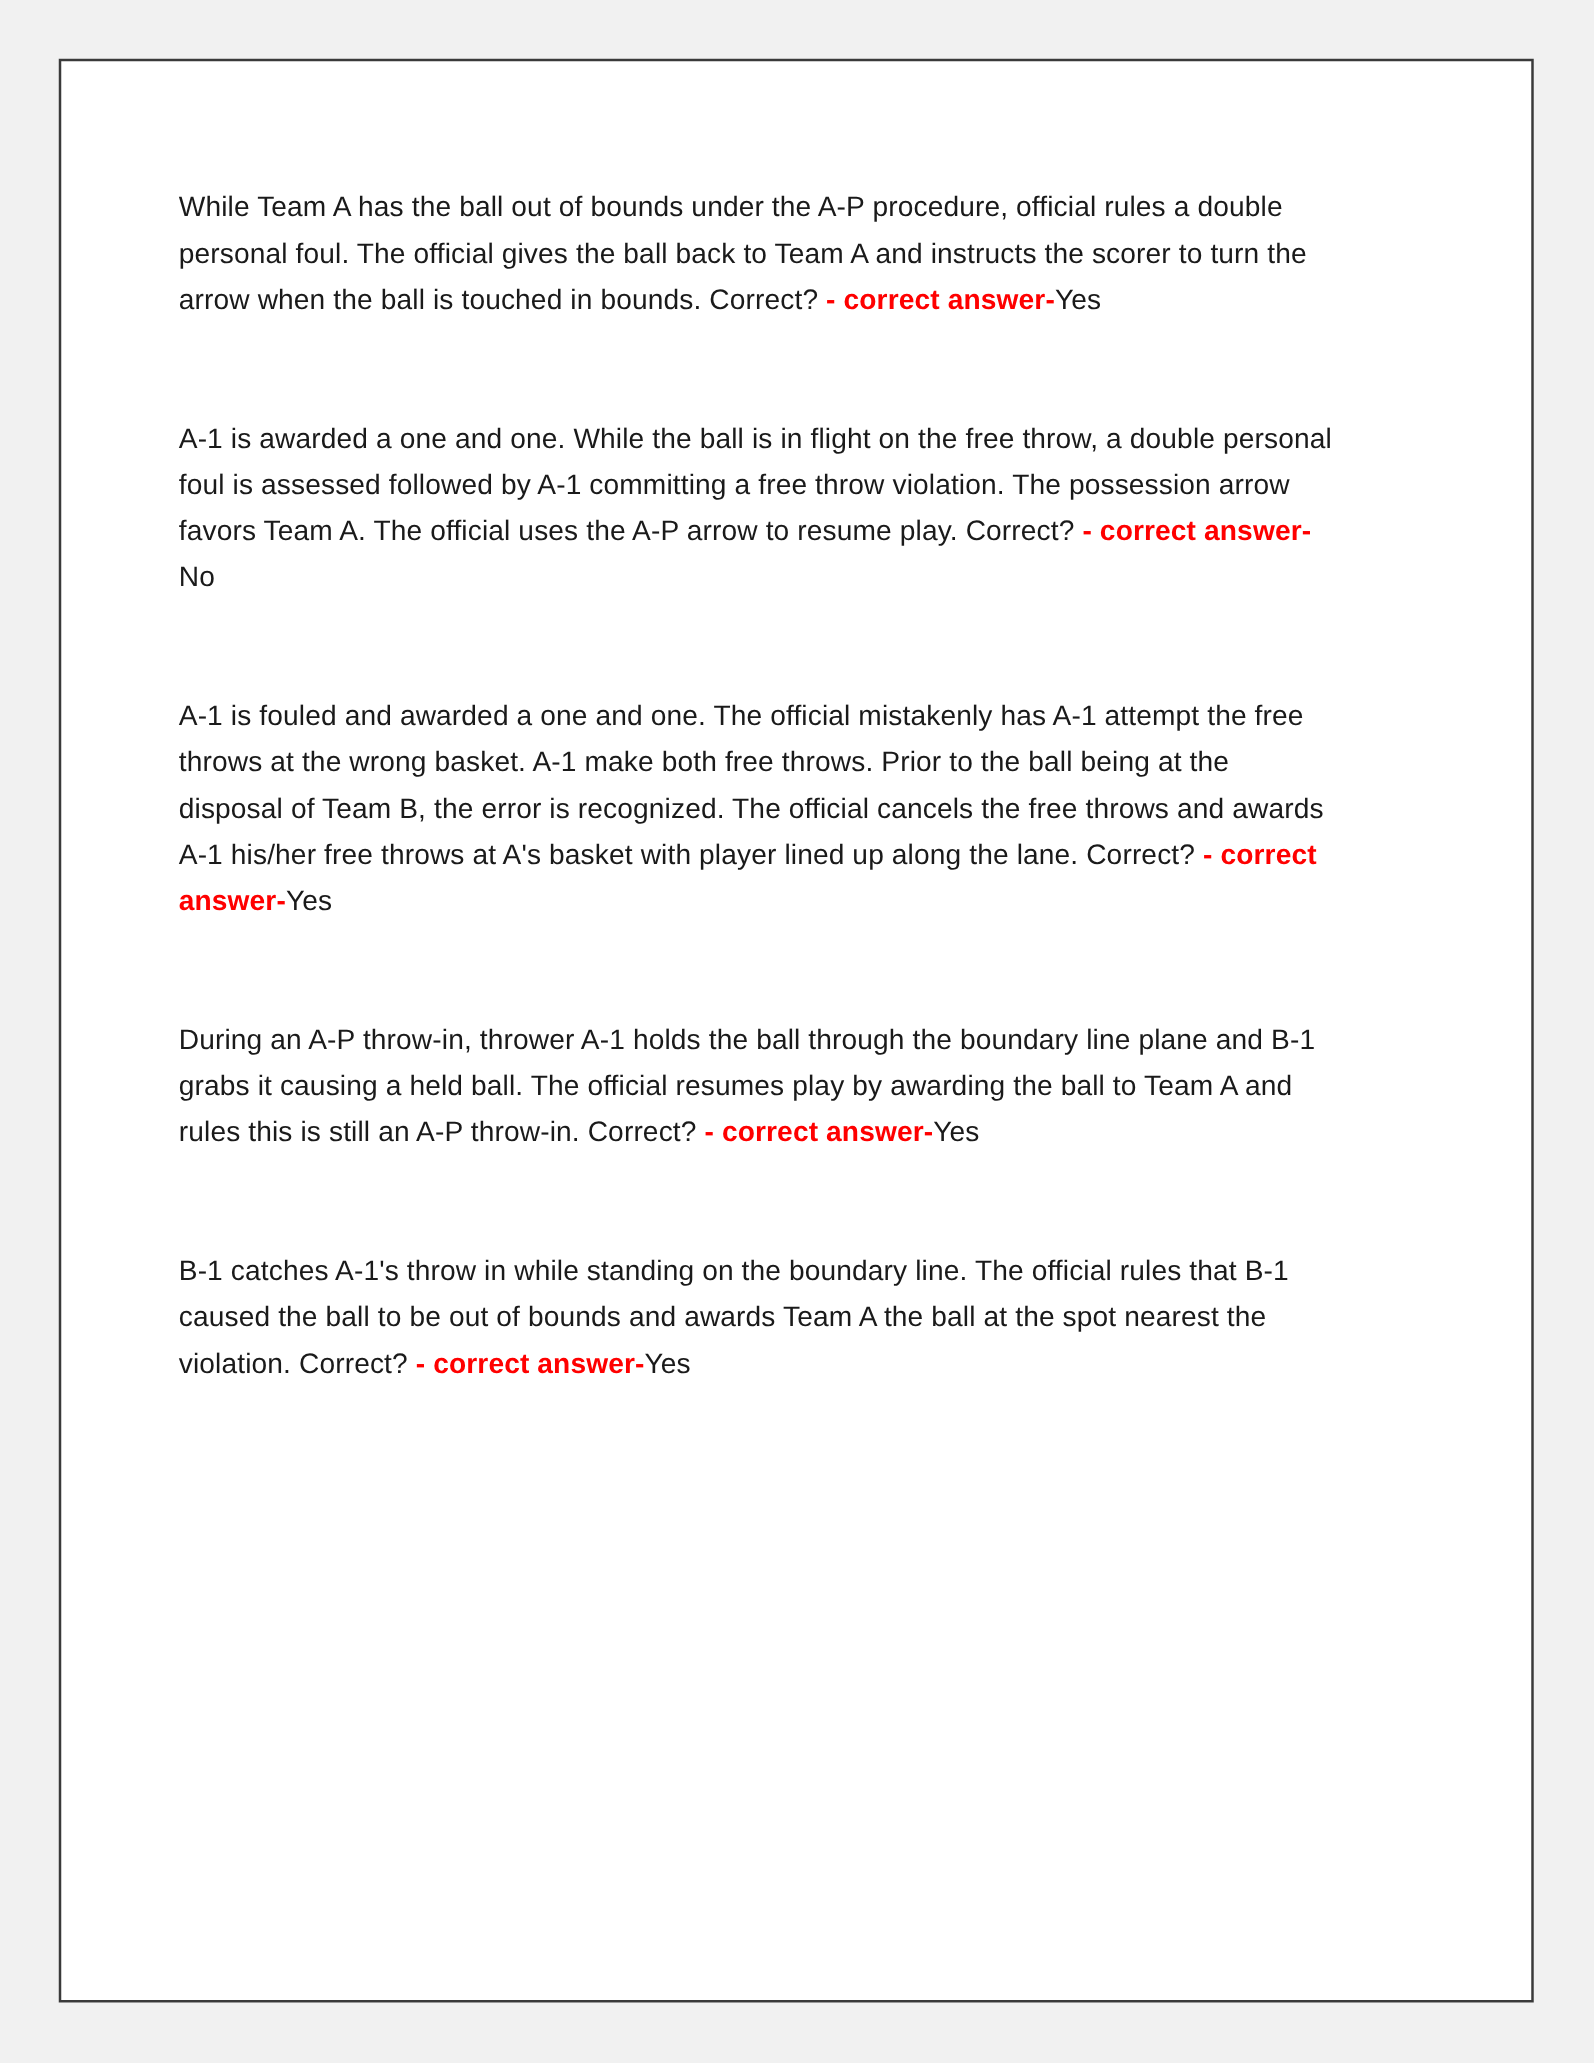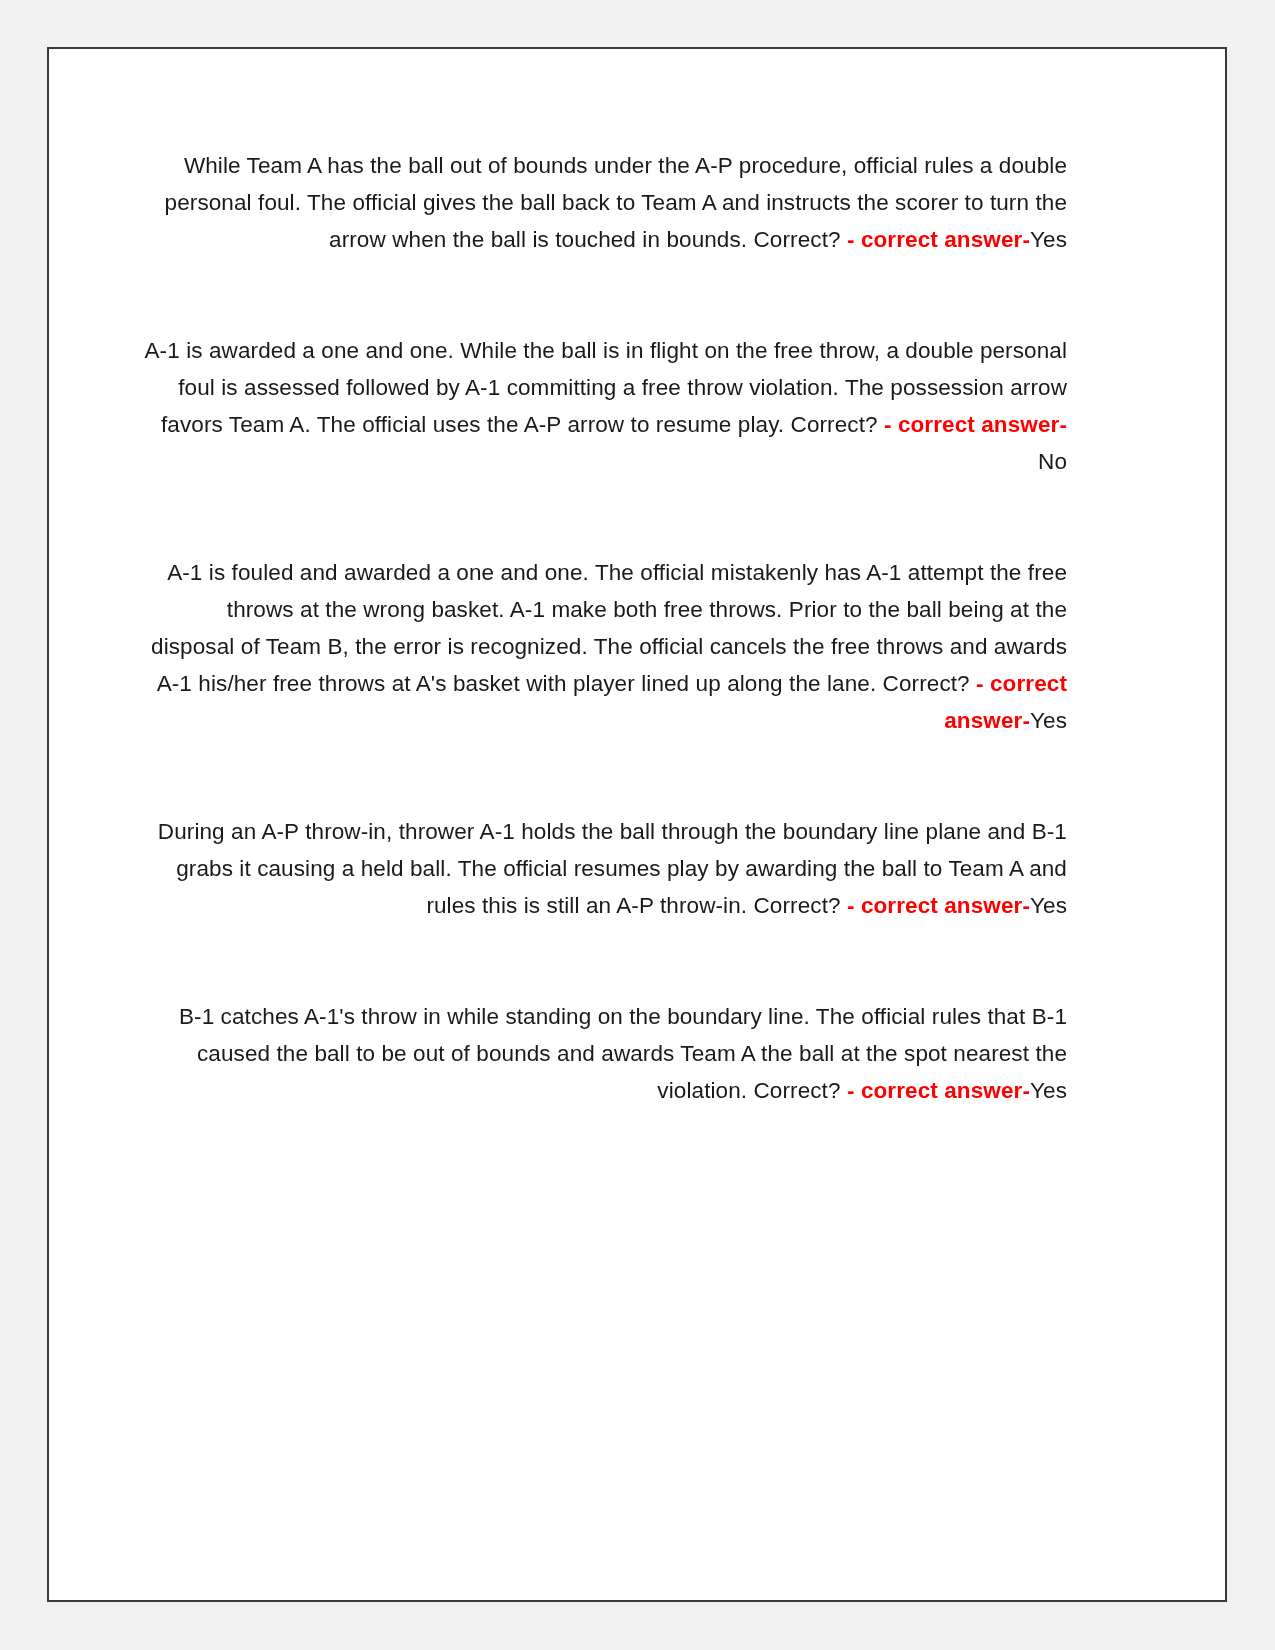--- a/index.html
+++ b/index.html
@@ -17,21 +17,20 @@
   }
   .page {
     position: absolute;
     left: 47px;
     top: 47px;
     width: 1180px;
     height: 1555px;
     background: #ffffff;
     border: 2px solid #3a3a3a;
     box-sizing: border-box;
-    text-align: right;
   }
   .content {
     padding: 98px 158px 60px 94px;
   }
   .question {
     font-size: 22.5px;
     line-height: 37px;
     color: #1a1a1a;
     margin: 0 0 74px 0;
     letter-spacing: 0.1px;

